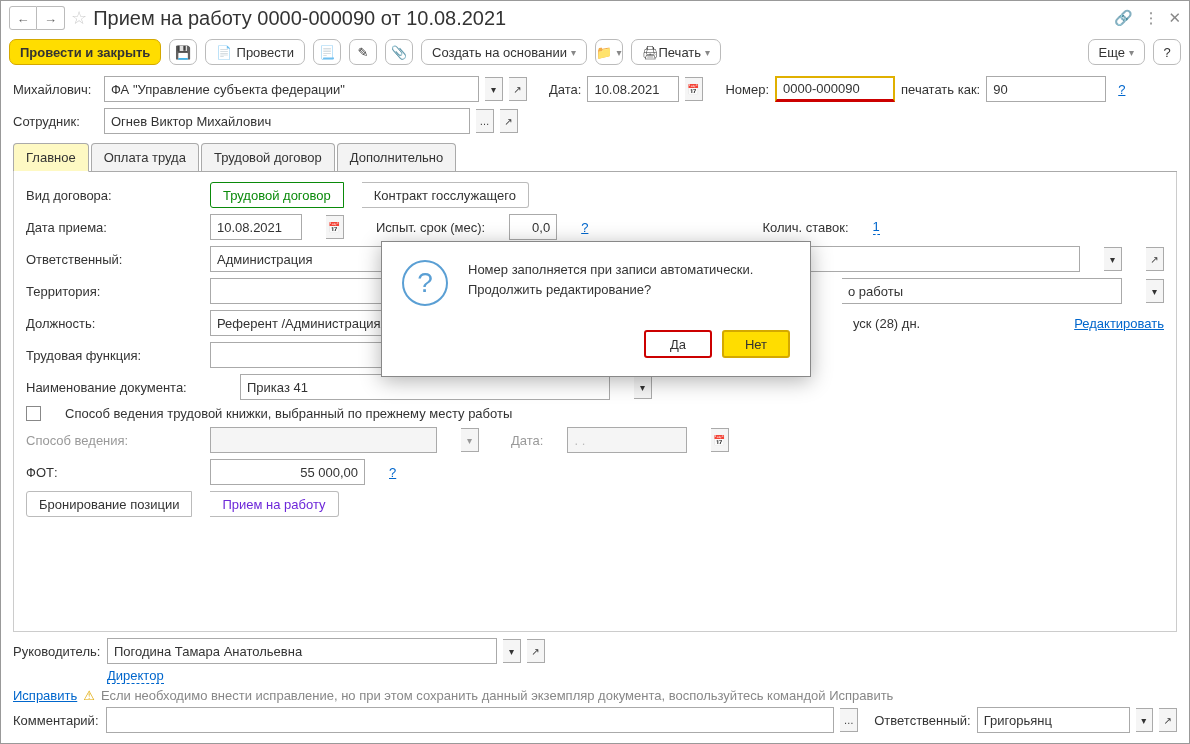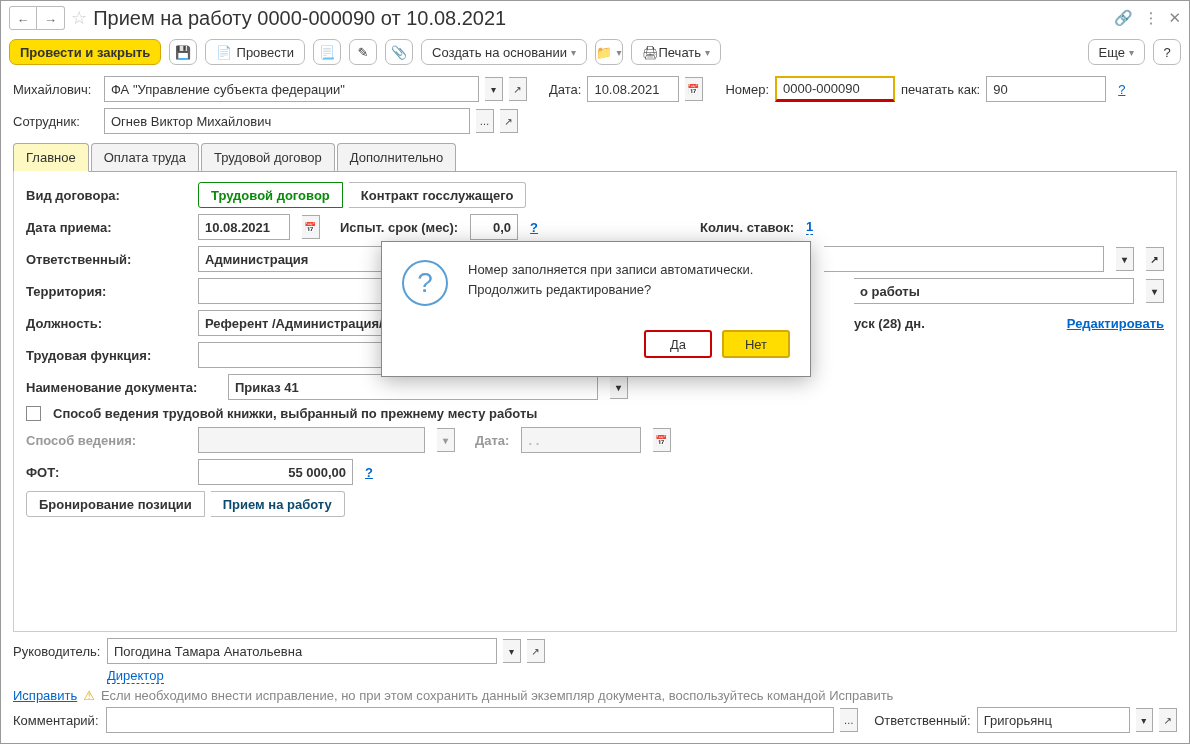--- a/index.html
+++ b/index.html
@@ -29,21 +29,21 @@
 .select-btn { width: 18px; height: 24px; border: 1px solid #aaa; border-left: none; background: #f5f5f5; display: flex; align-items: center; justify-content: center; font-size: 10px; cursor: pointer; }
 .num-highlight { border: 2px solid #e0b000; border-bottom: 3px solid #c00; }
 
 
 .tabs { display: flex; border-bottom: 1px solid #aaa; margin: 6px 12px 0 12px; }
 .tab { padding: 6px 12px; border: 1px solid #aaa; border-bottom: none; border-radius: 4px 4px 0 0; background: #f3f3f3; margin-right: 2px; cursor: pointer; }
 .tab.active { background: #fef9c3; border-bottom: 1px solid #fff; margin-bottom: -1px; }
 
 
 .main-area { padding: 10px 12px; height: 460px; border: 1px solid #ccc; margin: 0 12px; border-top: none; position: relative; }
-.main-row { display: flex; align-items: center; margin-bottom: 6px; gap: 12px; font-weight: bold; }
+.main-row { display: flex; align-items: center; margin-bottom: 6px; gap: 24px; }
 .main-label { width: 160px; }
 .toggle-btn { height: 26px; border: 1px solid #bbb; padding: 0 12px; display: flex; align-items: center; cursor: pointer; background: #fff; }
 .toggle-btn.active { color: #0a8a0a; border-color: #0a8a0a; }
 .link { color: #0066cc; text-decoration: underline; cursor: pointer; }
 .link.dashed { border-bottom: 1px dashed #0066cc; text-decoration: none; }
 .disabled { color: #999; }
 .cb { width: 15px; height: 15px; border: 1px solid #888; }
 
 
 .footer { position: absolute; bottom: 0; left: 0; right: 0; padding: 6px 12px; }
@@ -190,21 +190,21 @@
   </div>
 
   <div class="main-row">
     <span class="main-label">ФОТ:</span>
     <div class="input" style="width:155px;justify-content:flex-end">55 000,00</div>
     <span class="link">?</span>
   </div>
 
   <div class="main-row">
     <div class="toggle-btn" style="border-radius:3px 0 0 3px">Бронирование позиции</div>
-    <div class="toggle-btn" style="border-radius:0 3px 3px 0;margin-left:-6px;border-left:none;color:#0c4a6e">Прием на работу</div>
+    <div class="toggle-btn" style="border-radius:0 3px 3px 0;margin-left:-6px;border-left:none;color:#6d28d9">Прием на работу</div>
   </div>
 </div>
 
 <div class="footer">
   <div class="footer-row">
     <span style="width:88px">Руководитель:</span>
     <div class="input" style="width:390px">Погодина Тамара Анатольевна</div>
     <div class="select-btn">▾</div>
     <div class="select-btn">↗</div>
   </div>

